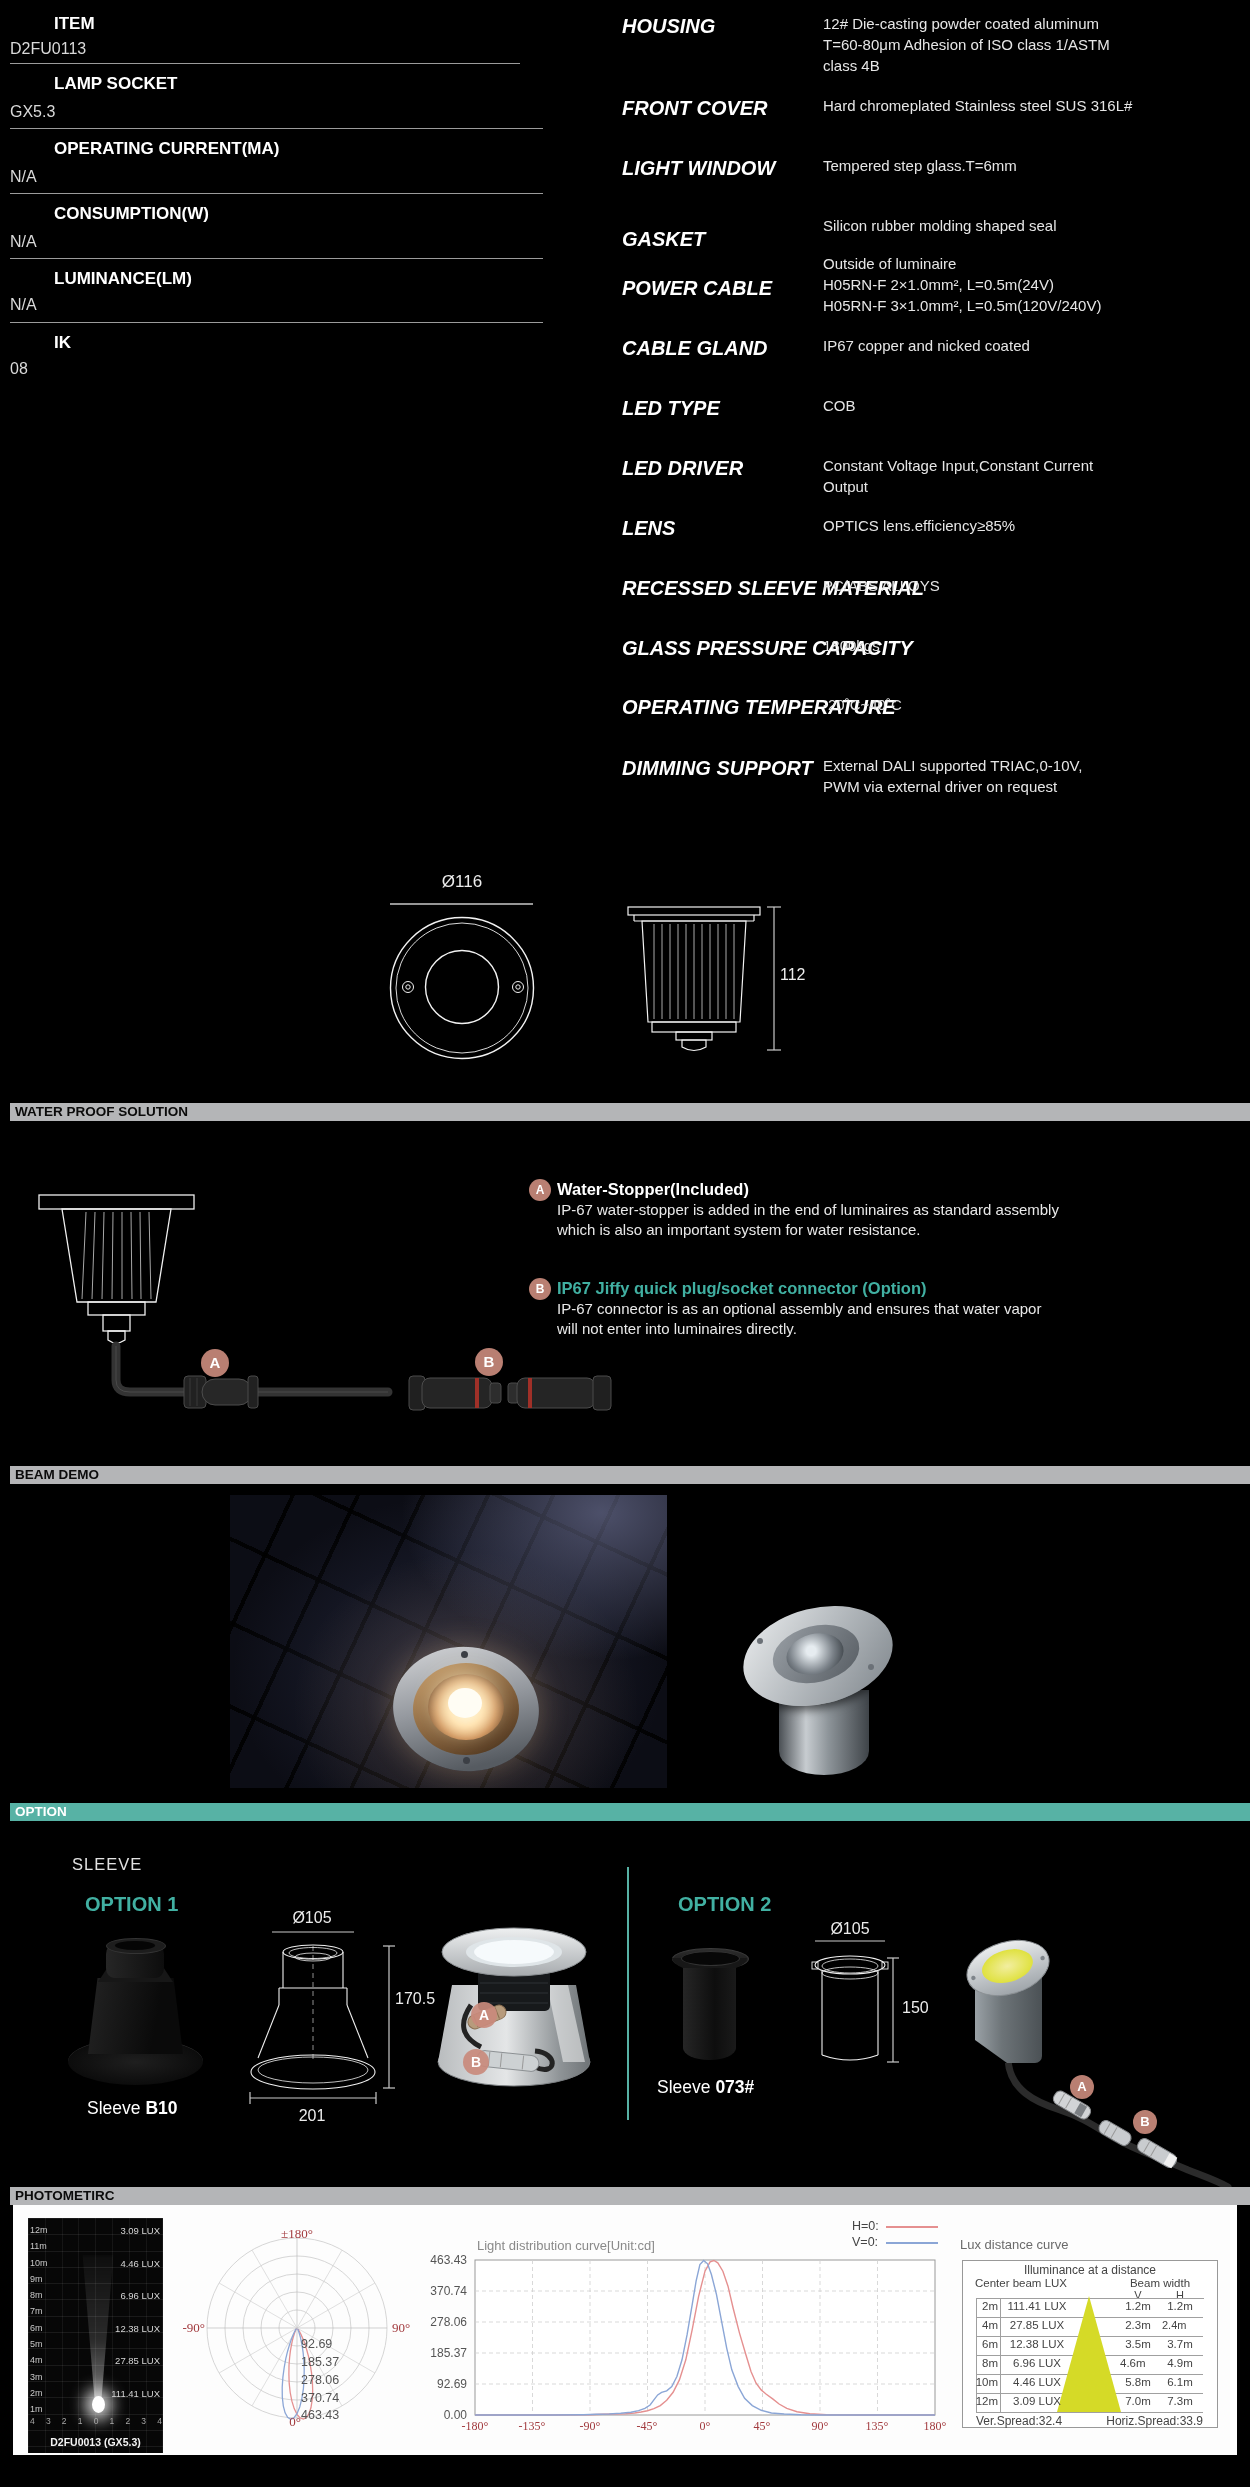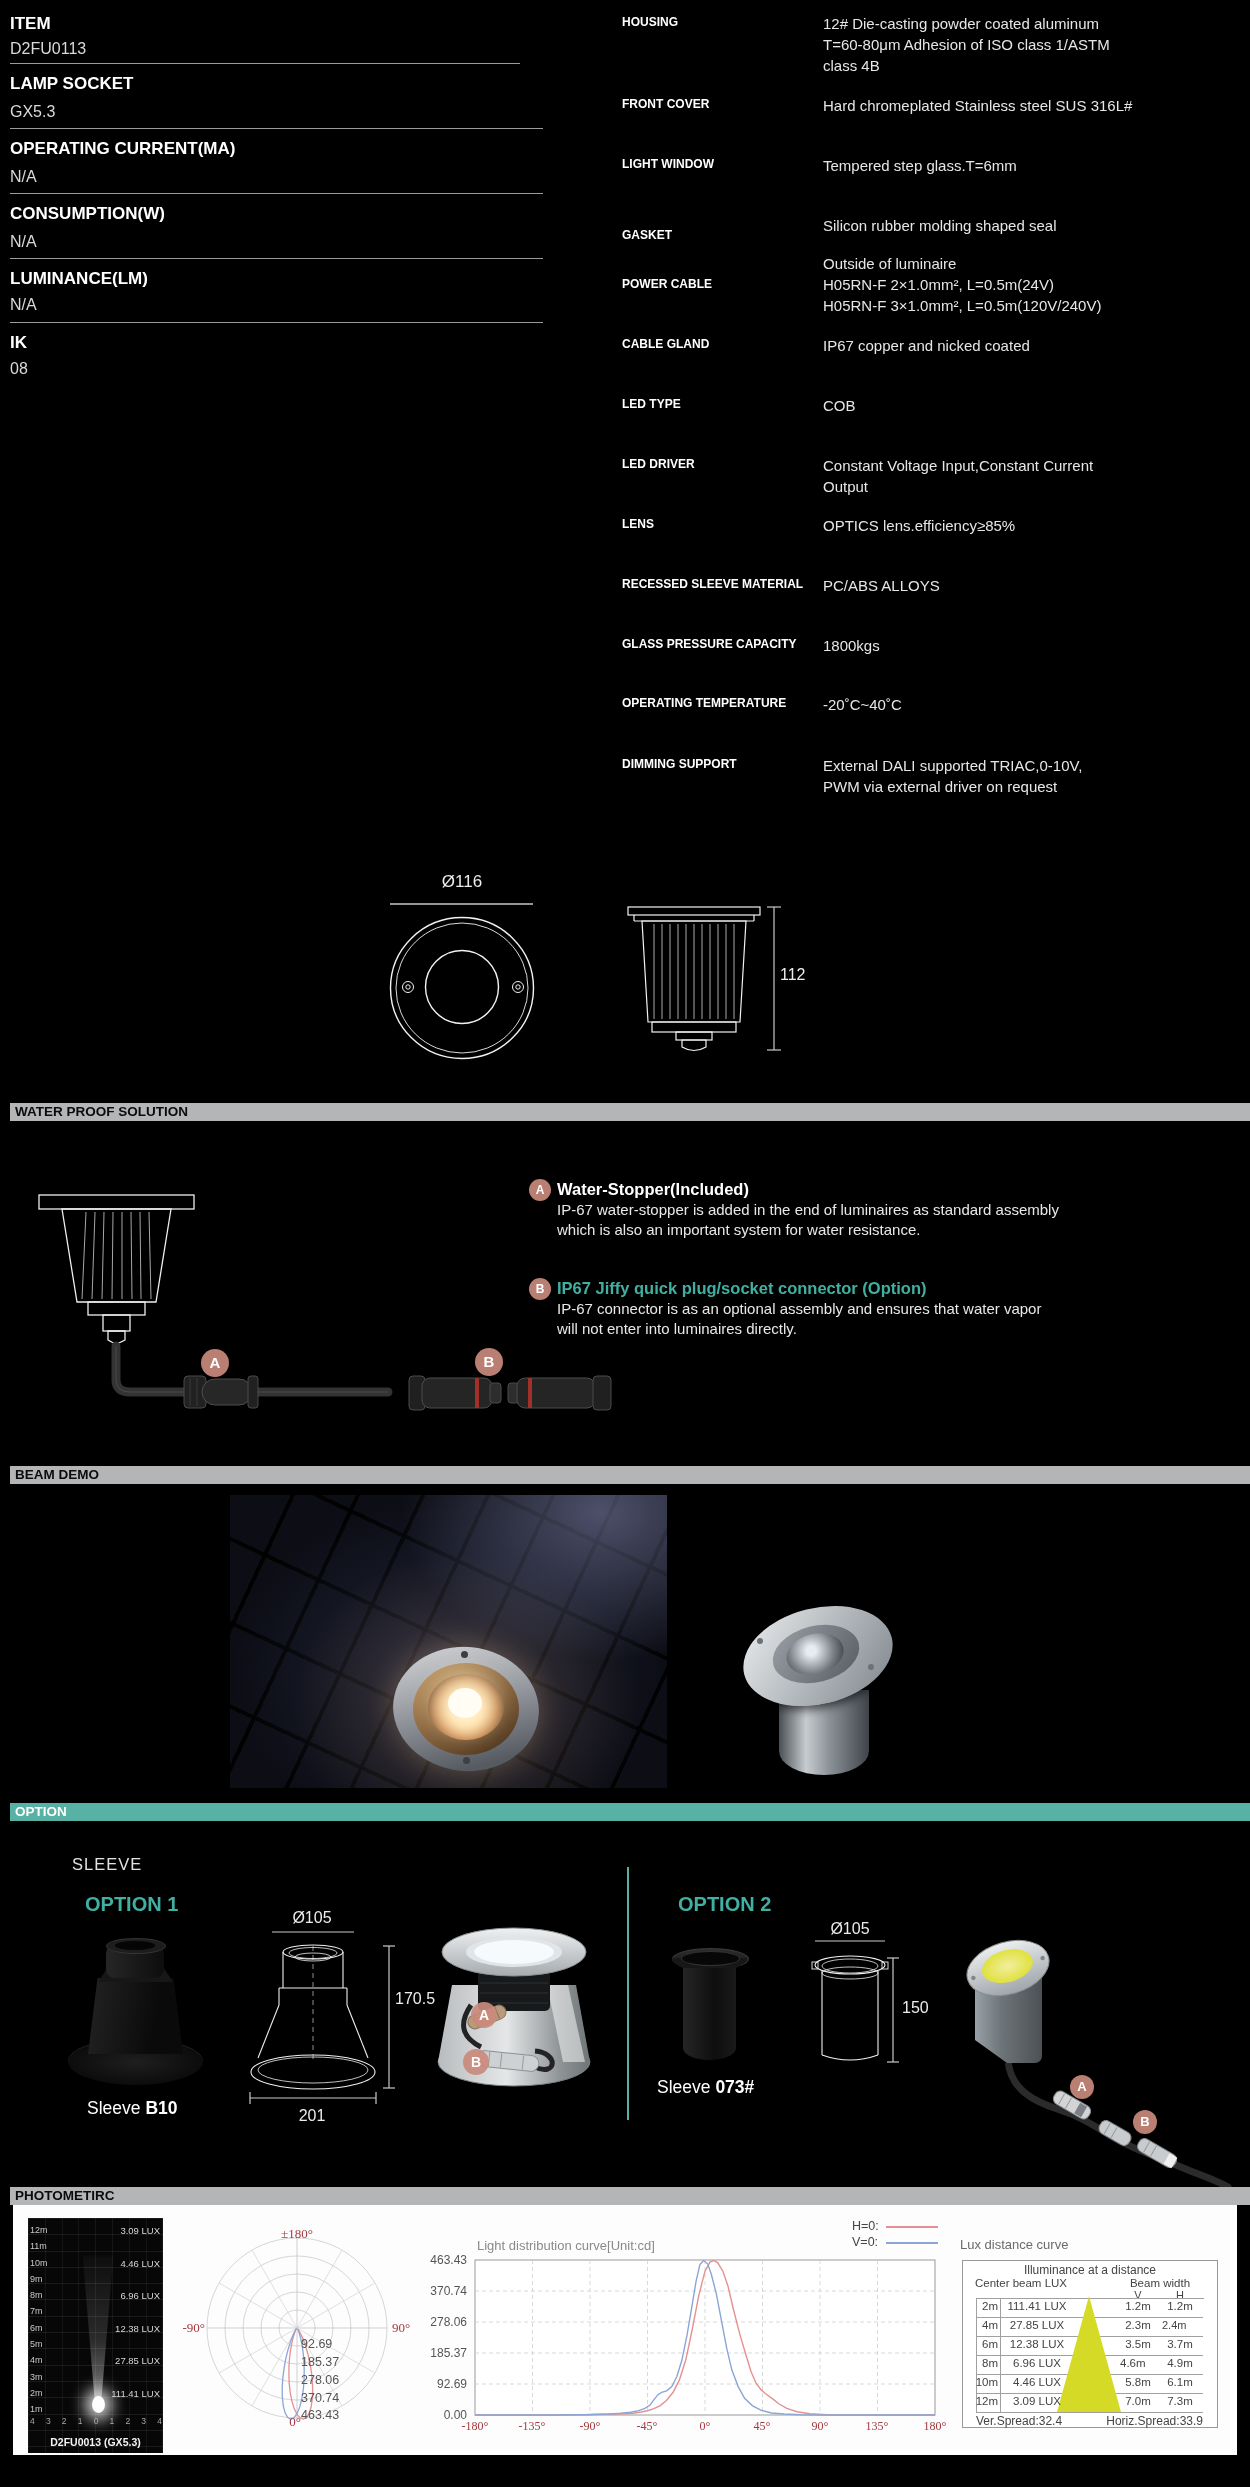--- a/index.html
+++ b/index.html
@@ -1,21 +1,21 @@
 <!DOCTYPE html>
 <html><head>
 <meta charset="utf-8">
 <style>
   html,body{margin:0;padding:0;background:#000;}
   #page{position:relative;width:1250px;height:2487px;background:#000;overflow:hidden;
         font-family:"Liberation Sans",sans-serif;}
   .t{position:absolute;}
   .pre{white-space:pre-line;}
-  .lbl{color:#ffffff;font-weight:bold;font-size:17px;}
-  .rlbl{color:#ffffff;font-weight:bold;font-size:12px;}
+  .lbl{color:#ffffff;font-weight:bold;font-size:17px;margin-left:44px;}
+  .rlbl{color:#ffffff;font-weight:bold;font-size:20px;font-style:italic;}
   .val{color:#d9d9d9;font-size:16px;}
   .rval{color:#e6e6e6;font-size:15px;line-height:21px;}
   .hr{position:absolute;height:1px;background:#9b9b9b;}
   .bar{position:absolute;left:10px;right:0;height:18px;line-height:18px;padding-left:5px;
        font-weight:bold;font-size:13.5px;}
   .bar.gray{background:#b4b5b7;color:#0b0b0b;}
   .bar.teal{background:#57b2a5;color:#ffffff;}
   .marker{position:absolute;border-radius:50%;background:rgba(201,138,124,.92);color:#fff;
           font-weight:bold;text-align:center;}
   .teal-txt{color:#41b0a2;}

